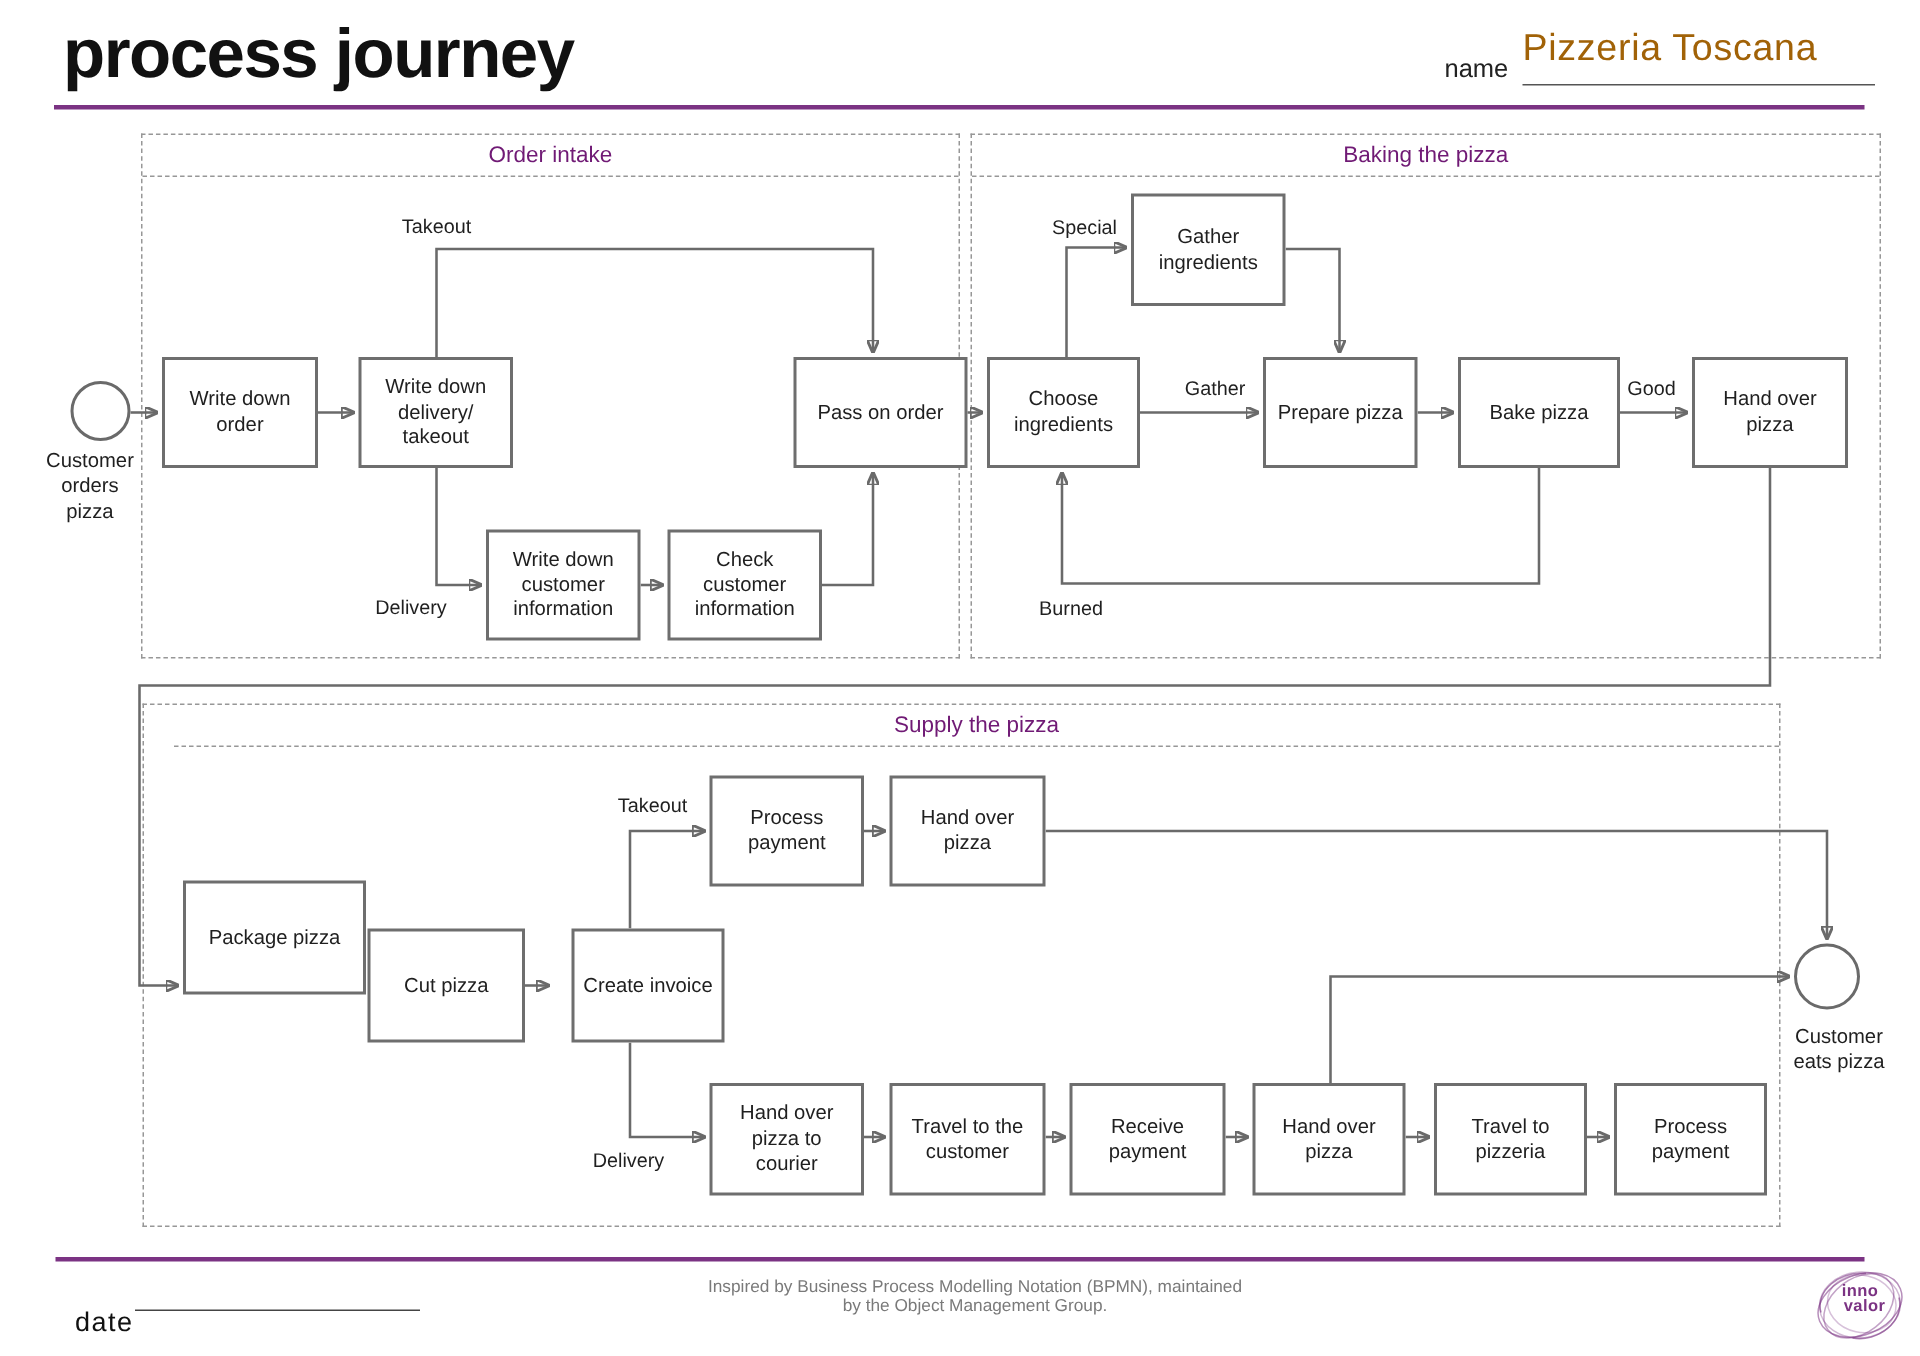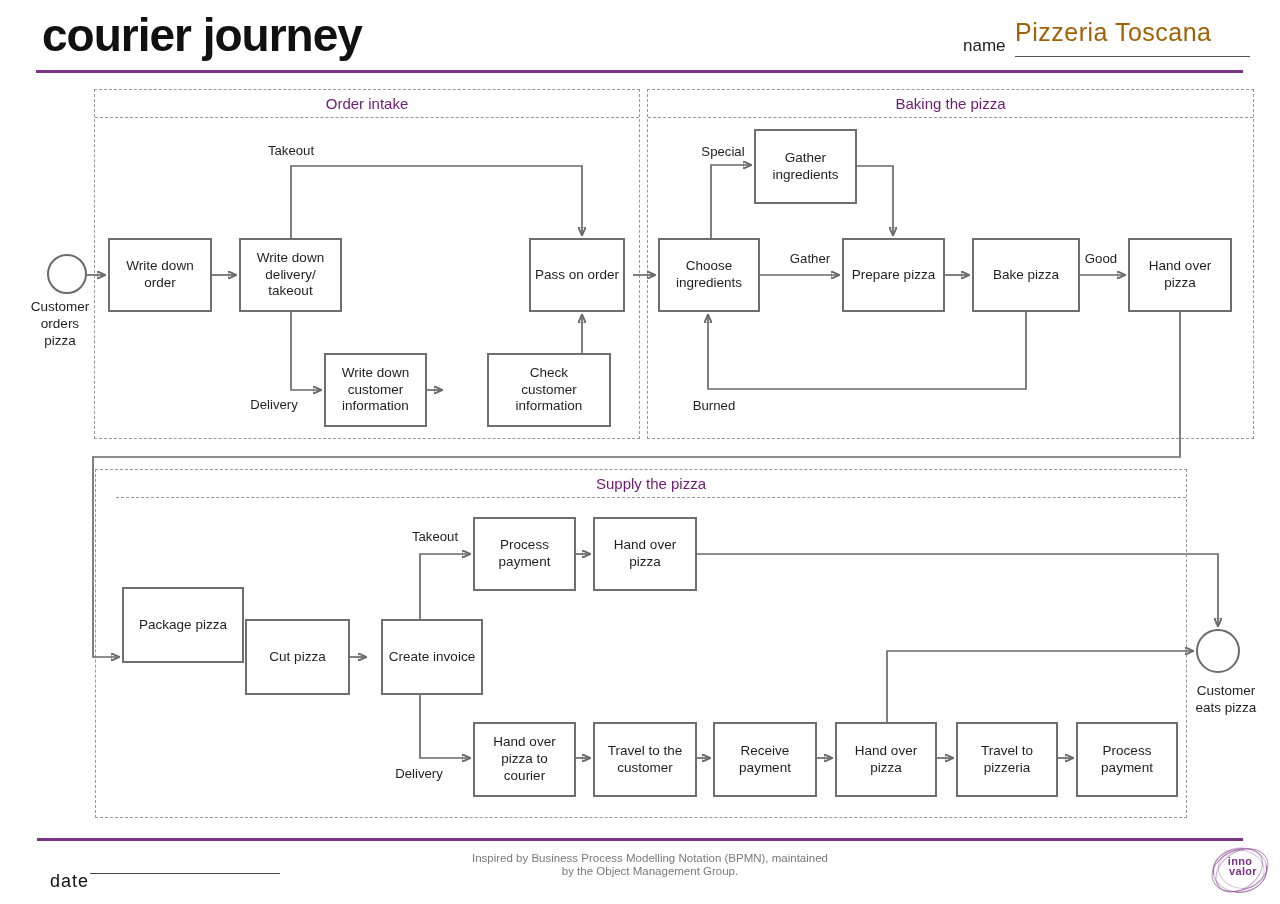--- a/index.html
+++ b/index.html
@@ -34,21 +34,21 @@
   .credit{left:410px;top:852px;width:480px;text-align:center;font-size:11.5px;line-height:1.15;
           color:#7a7a7a;white-space:pre-line;}
   .logo{left:1208px;top:841px;width:64px;height:58px;}
   .logo-text{left:1208px;top:856px;width:64px;text-align:center;font-size:11px;font-weight:bold;
              line-height:10px;color:#7b3383;letter-spacing:.3px;}
   .logo-text .l2{padding-left:6px;}
 </style>
 </head>
 <body>
 
-<div class="abs title">courier journey</div>
+<div class="abs title">process journey</div>
 <div class="abs rule rule-top"></div>
 <div class="abs name-label">name</div>
 <div class="abs name-value">Pizzeria Toscana</div>
 <div class="abs name-line"></div>
 
 <div class="abs section" style="left:94px;top:89px;width:546px;height:350px;">
   <div class="band">Order intake</div>
 </div>
 <div class="abs section" style="left:647px;top:89px;width:607px;height:350px;">
   <div class="band">Baking the pizza</div>
@@ -97,25 +97,25 @@
 pizza</div>
 <div class="event" style="left:1196px;top:629px;width:44px;height:44px;"></div>
 <div class="evt-label" style="left:1184px;top:683px;width:84px;">Customer
 eats pizza</div>
 
 <div class="node" style="left:108px;top:238px;width:104px;height:74px;">Write down
 order</div>
 <div class="node" style="left:239px;top:238px;width:103px;height:74px;">Write down
 delivery/
 takeout</div>
-<div class="node" style="left:529px;top:238px;width:96px;height:74px;">Pass on order</div>
+<div class="node" style="left:529px;top:238px;width:116px;height:74px;">Pass on order</div>
 <div class="node" style="left:324px;top:353px;width:103px;height:74px;">Write down
 customer
 information</div>
-<div class="node" style="left:445px;top:353px;width:124px;height:74px;margin-left:42px;">Check
+<div class="node" style="left:445px;top:353px;width:103px;height:74px;">Check
 customer
 information</div>
 
 <div class="node" style="left:658px;top:238px;width:102px;height:74px;">Choose
 ingredients</div>
 <div class="node" style="left:754px;top:129px;width:103px;height:75px;">Gather
 ingredients</div>
 <div class="node" style="left:842px;top:238px;width:103px;height:74px;">Prepare pizza</div>
 <div class="node" style="left:972px;top:238px;width:108px;height:74px;">Bake pizza</div>
 <div class="node" style="left:1128px;top:238px;width:104px;height:74px;">Hand over

